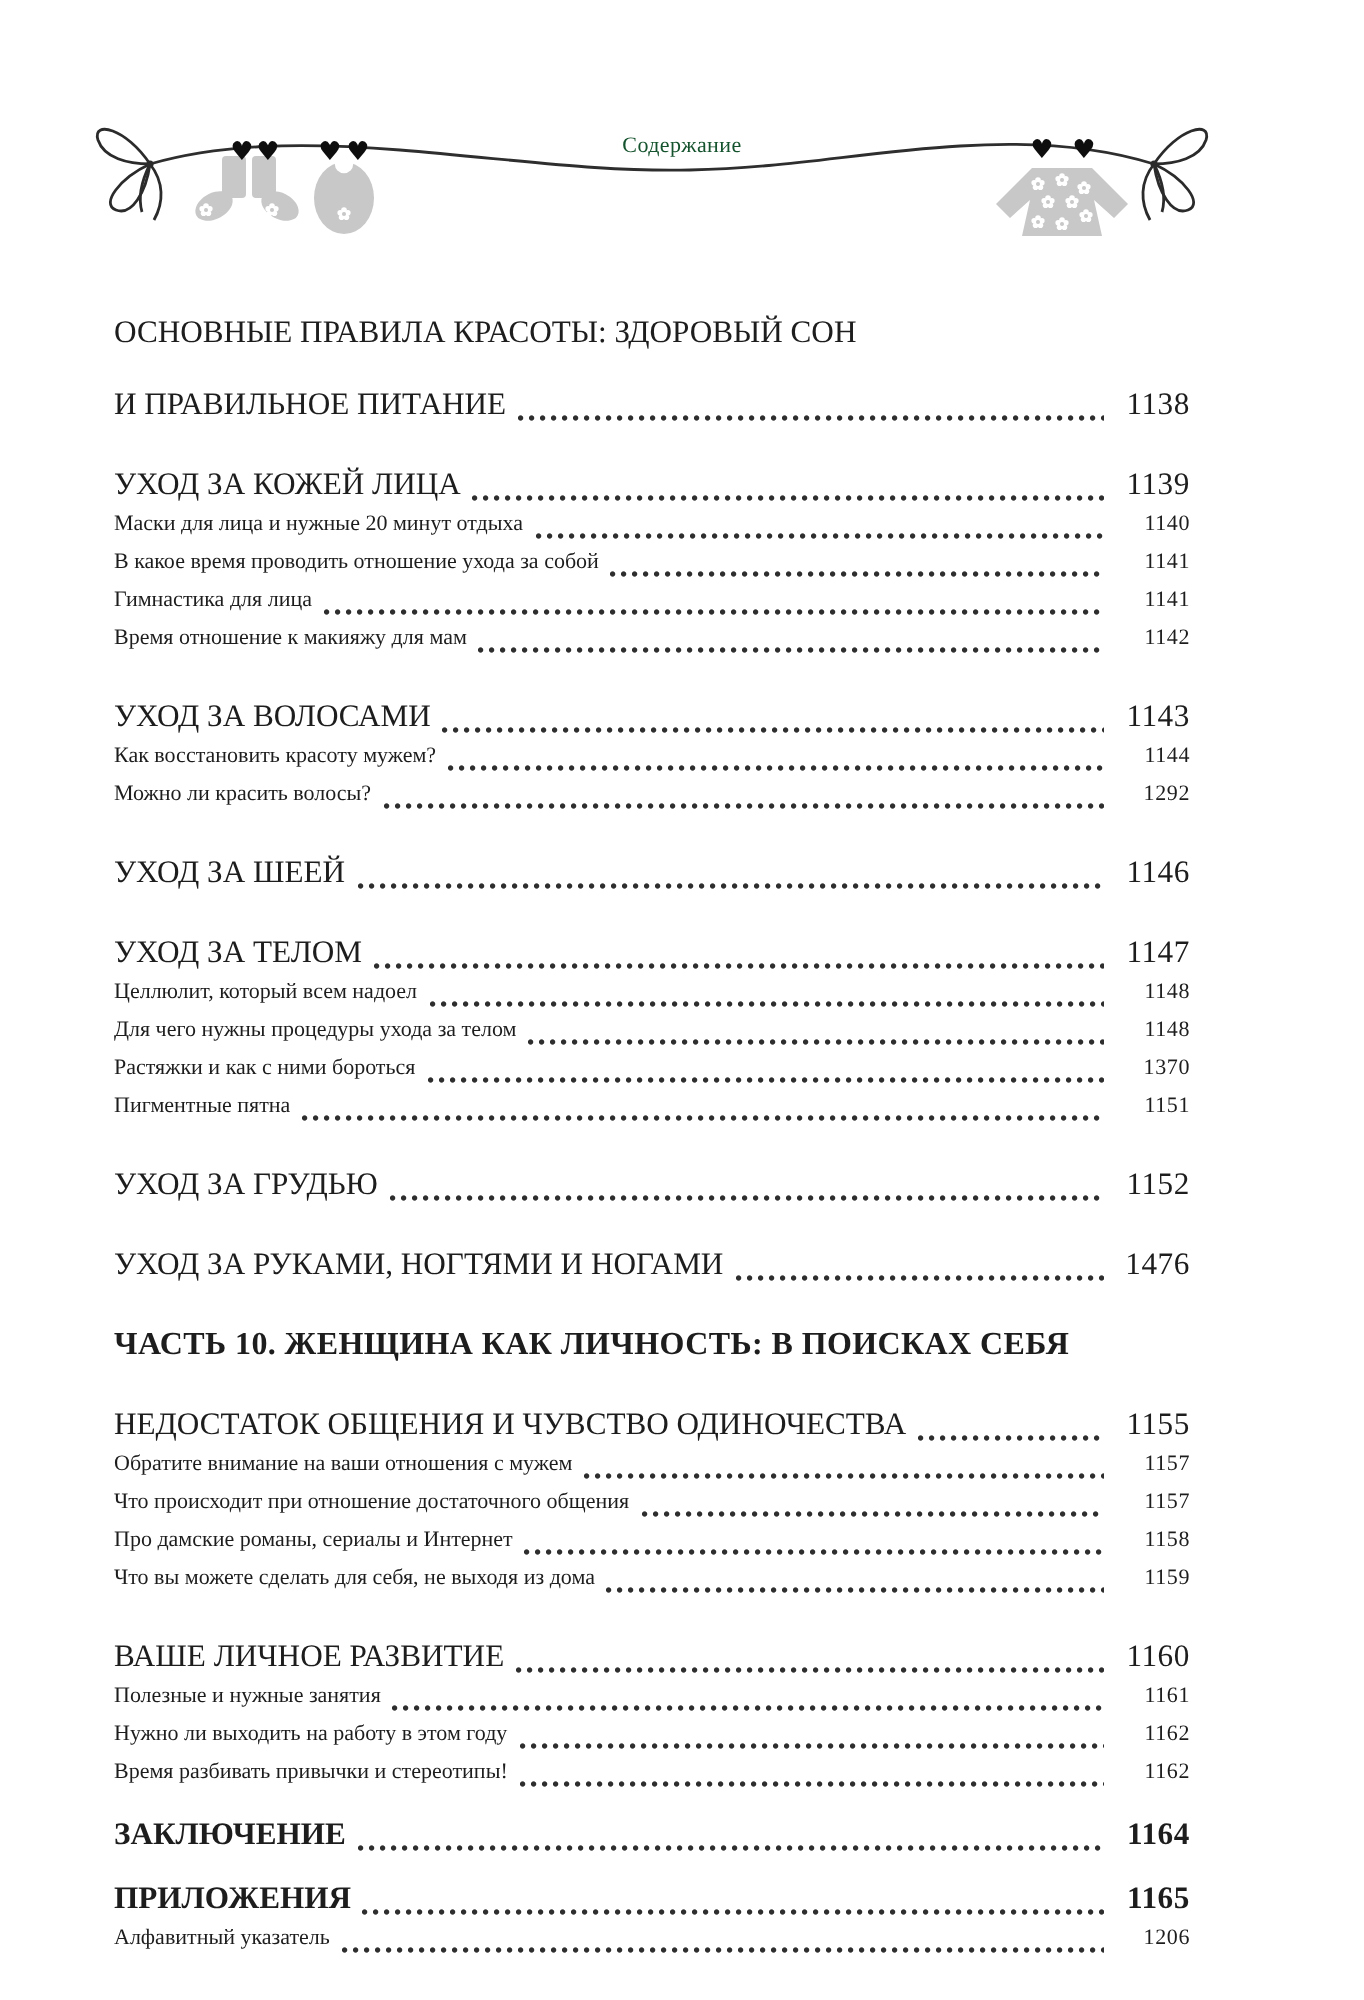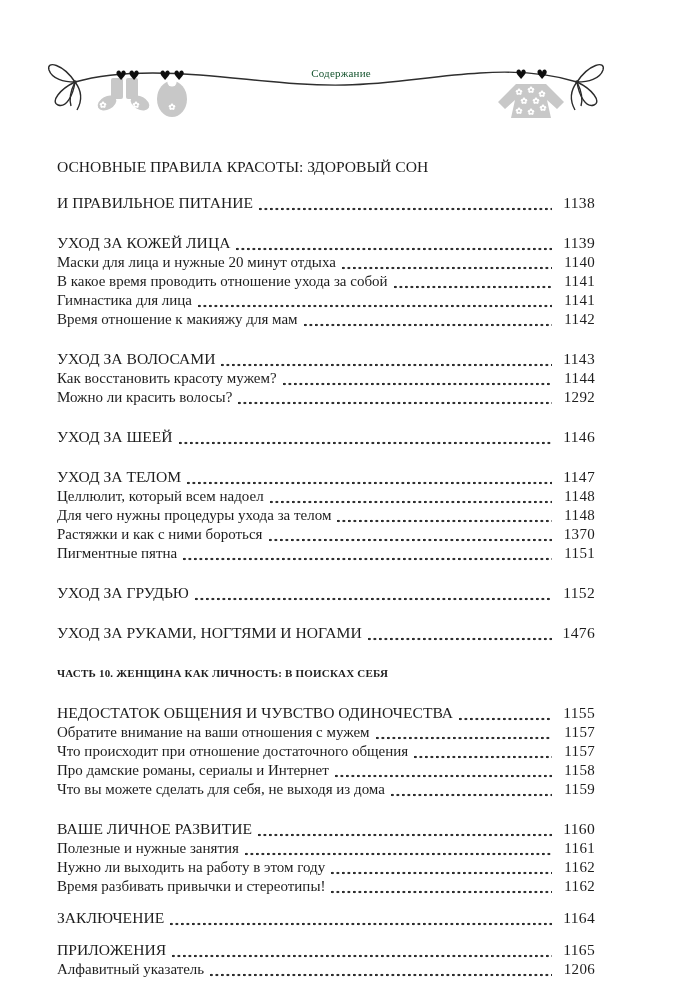--- a/index.html
+++ b/index.html
@@ -22,26 +22,26 @@
     font-size:11px;
     letter-spacing:0.2px;
     color:#14532d;
   }
   
   .toc{
     position:absolute;top:137px;left:57px;width:538px;
   }
   .toc-row{
     display:flex;align-items:flex-end;
-    line-height:19px;font-size:15px;
+    line-height:19px;font-size:11px;
   }
   .toc-row.section{font-size:15.6px;line-height:20px;margin-top:20px;}
   .toc-row.section.cont{margin-top:16px;}
-  .toc-row.part{font-weight:bold;font-size:11px;line-height:20px;margin-top:20px;margin-bottom:6px;letter-spacing:0.2px;}
-  .toc-row.bold{font-weight:normal;font-size:15.6px;line-height:20px;margin-top:12px;}
+  .toc-row.part{font-weight:bold;font-size:16px;line-height:20px;margin-top:20px;margin-bottom:6px;letter-spacing:0.2px;}
+  .toc-row.bold{font-weight:bold;font-size:15.6px;line-height:20px;margin-top:12px;}
   .toc-label{white-space:nowrap;}
   .toc-dots{
     flex:1 1 auto;
     height:4px;
     margin:0 9px 2px 6px;
     background-image:radial-gradient(circle at 1.3px 2px,#2e2e2e 1.1px,rgba(0,0,0,0) 1.55px);
     background-size:5.5px 4px;
     background-repeat:repeat-x;
   }
   .toc-page{

